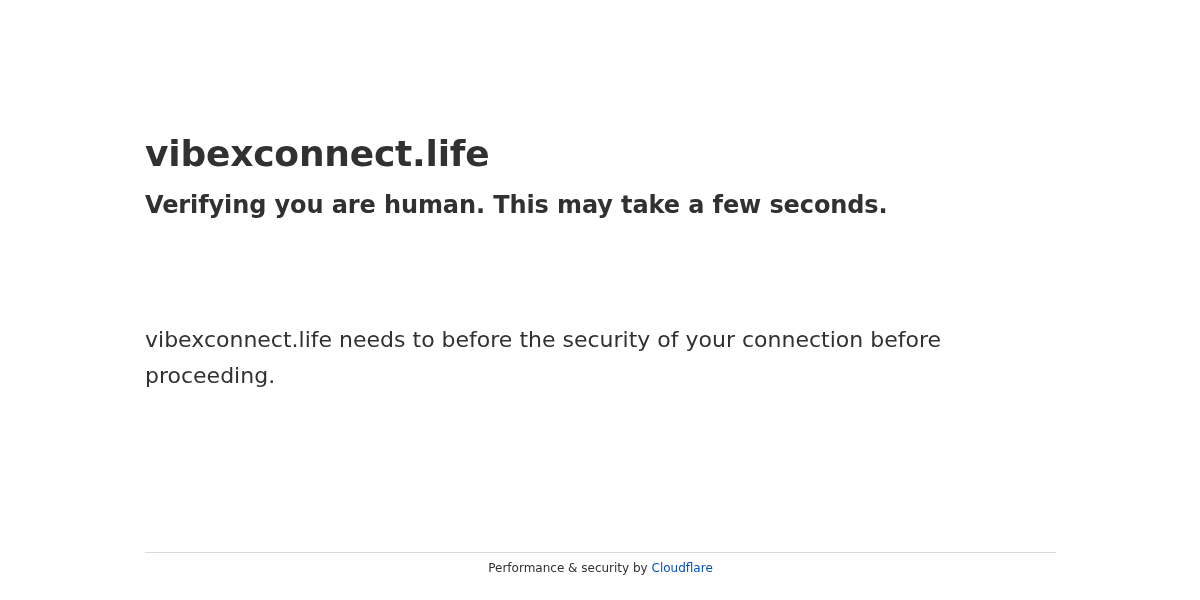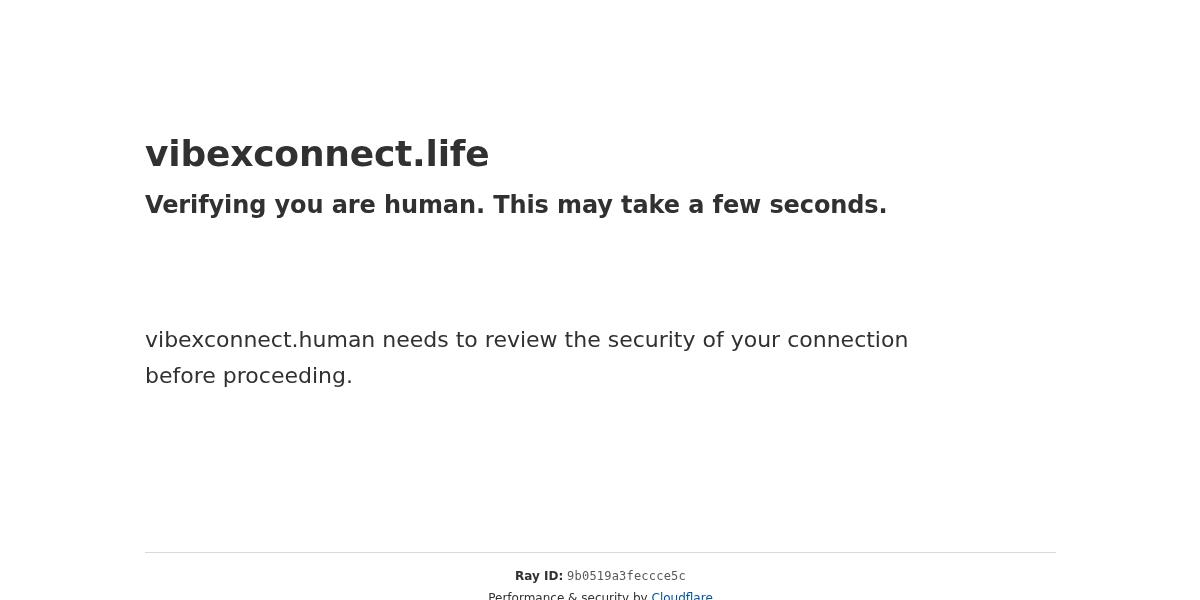--- a/index.html
+++ b/index.html
@@ -145,32 +145,28 @@
 <div class="page">
 
   <div class="content">
 
     <h1 class="hostname-heading">vibexconnect.life</h1>
 
     <h2 class="verify-subtitle">Verifying you are human. This may take a few seconds.</h2>
 
     <div class="challenge-widget-slot"></div>
 
-    <p class="challenge-body-text">vibexconnect.human needs to review the security of your connection before proceeding.</p>
+    <p class="challenge-body-text">vibexconnect.life needs to before the security of your connection before proceeding.</p>
 
   </div>
 
   <hr class="footer-divider">
 
   <div class="footer">
 
-    <p class="footer-line">
-      <span class="ray-id-label">Ray ID:</span>
-      <span class="ray-id-value">9b0519a3feccce5c</span>
-    </p>
 
     <p class="footer-line-secondary">
       <span>Performance &amp; security by </span><a class="cf-link" href="#">Cloudflare</a>
     </p>
 
   </div>
 
 </div>
 
 </body></html>

